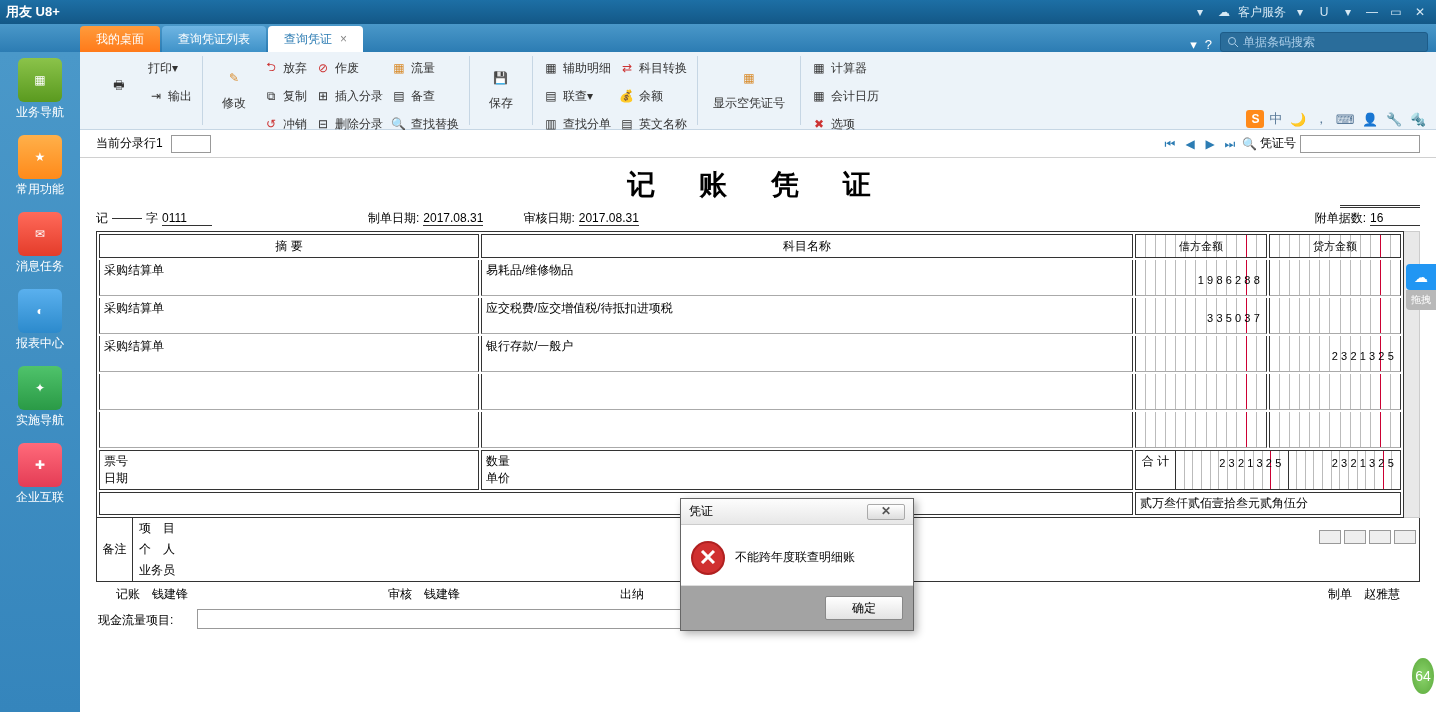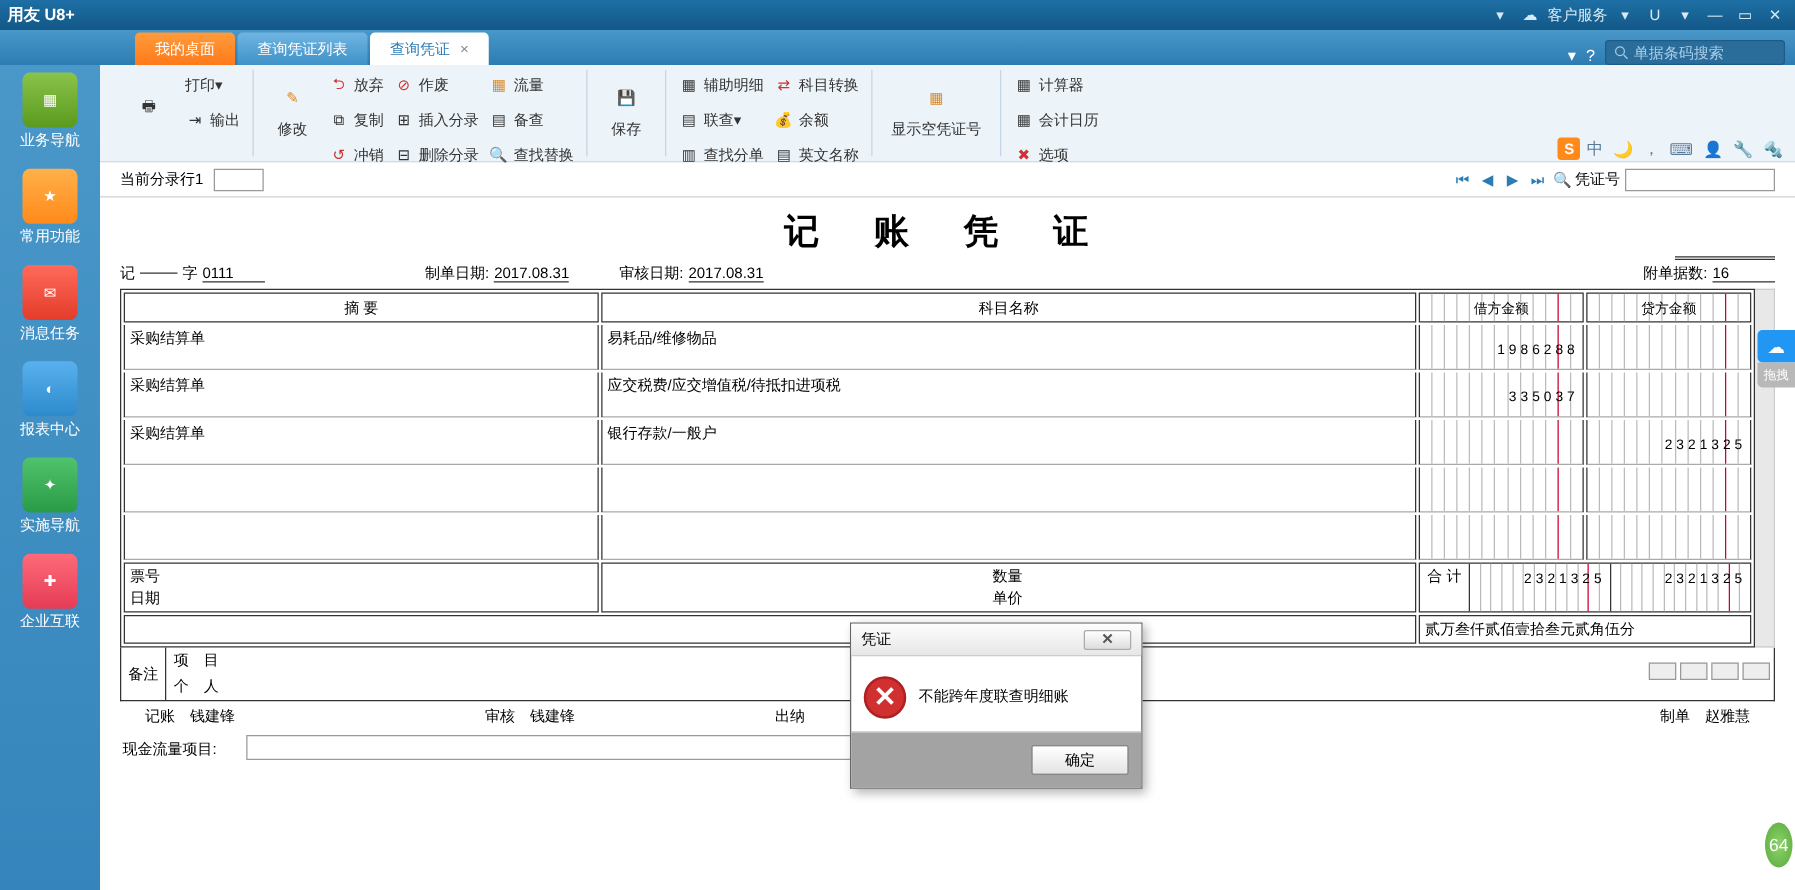--- a/index.html
+++ b/index.html
@@ -4,29 +4,29 @@
 <style>
 *{box-sizing:border-box;margin:0;padding:0;font-family:"Microsoft YaHei","SimSun",sans-serif}
 body{width:1436px;height:712px;overflow:hidden;background:#fff;position:relative}
 
 .titlebar{height:24px;background:linear-gradient(#1d6fa5,#135887);display:flex;align-items:center;color:#fff;font-size:12px;padding:0 6px}
 .titlebar .brand{font-weight:bold;font-size:13px}
 .titlebar .spacer{flex:1}
 .titlebar .corp{color:#d7e9f4}
 .titlebar .tbbtn{width:20px;height:18px;margin-left:4px;display:inline-flex;align-items:center;justify-content:center;color:#d7e9f4}
 
-.tabbar{height:28px;background:linear-gradient(#4a98c9,#2c7cb3);display:flex;align-items:flex-end;padding-left:108px;padding-right:8px}
+.tabbar{height:28px;background:linear-gradient(#4a98c9,#2c7cb3);display:flex;align-items:flex-end;padding-left:80px;padding-right:8px}
 .tab{height:26px;padding:0 16px;font-size:12px;color:#fff;display:flex;align-items:center;border-radius:4px 4px 0 0;margin-right:2px;position:relative}
 .tab.orange{background:linear-gradient(#ff9b3b,#ff7a1a)}
 .tab.blue{background:linear-gradient(#6fb5e3,#3f92c8)}
 .tab.white{background:#fff;color:#2c7cb3}
 .tab .close{margin-left:8px;color:#888}
 .tabbar .spacer{flex:1}
 .tabbar .help{color:#fff;font-size:13px;margin-right:8px}
-.tabbar .search{width:144px;height:20px;background:#2a6d9b;border:1px solid #1d5c89;border-radius:3px;display:flex;align-items:center;color:#a8cce7;font-size:12px;padding:0 6px}
+.tabbar .search{width:208px;height:20px;background:#2a6d9b;border:1px solid #1d5c89;border-radius:3px;display:flex;align-items:center;color:#a8cce7;font-size:12px;padding:0 6px}
 .tabbar .search svg{margin-right:4px}
 
 .main{display:flex;height:660px}
 
 .sidebar{width:80px;background:linear-gradient(#4a98c9,#3585bc);padding-top:6px}
 .sb-item{display:flex;flex-direction:column;align-items:center;color:#fff;font-size:12px;margin-bottom:14px}
 .sb-icon{width:44px;height:44px;border-radius:6px;display:flex;align-items:center;justify-content:center;margin-bottom:2px}
 .sb-green{background:linear-gradient(#8bc34a,#5a9a1f)}
 .sb-orange{background:linear-gradient(#ffb04a,#ff8a1a)}
 .sb-red{background:linear-gradient(#ff6a5a,#e43c2a)}
@@ -317,21 +317,21 @@
         <div style="position:relative">
           <div class="vtitle">记 账 凭 证</div>
         </div>
         <div class="vhdr">
           <div class="group">
             <span>记</span>
             <span class="und" style="min-width:30px"></span>
             <span>字</span>
             <span class="und">0111</span>
           </div>
-          <div class="group" style="margin-left:88px">
+          <div class="group" style="margin-left:116px">
             <span>制单日期:</span>
             <span class="und">2017.08.31</span>
           </div>
           <div class="group">
             <span>审核日期:</span>
             <span class="und">2017.08.31</span>
           </div>
           <div class="atts">
             <div class="vhdr-line"></div>
             <span>附单据数:</span>
@@ -567,21 +567,21 @@
                       <span></span>
                       <span></span>
                       <span></span>
                       <span></span>
                       <span></span>
                     </div>
                   </td>
           </tr>
           <tr class="total-row">
             <td><span>票号</span><br><span>日期</span></td>
-            <td style="text-align:center;padding-right:6px"><span>数量</span><br><span>单价</span></td>
+            <td style="text-align:left;padding-right:6px"><span>数量</span><br><span>单价</span></td>
             <td colspan="2" style="padding:0">
               <div style="display:flex;height:100%">
                 <div style="width:40px;border-right:1px solid #333;text-align:center;padding-top:2px">合 计</div>
                 <div class="amount-cell" style="flex:1;border-right:1px solid #333">
                         <div class="grid-bg">
                           <span></span>
                           <span></span>
                           <span></span>
                           <span></span>
                           <span></span>
@@ -624,20 +624,21 @@
         </tbody>
             </table>
         <div class="vscroll"></div>
         </div>
 
         <div class="footer-block">
           <div class="left">备注</div>
           <div class="rows">
             <div>项　目</div>
             <div>个　人</div>
+            <div>业务员</div>
           </div>
         </div>
         <div class="mini-icons">
             <span></span>
             <span></span>
             <span></span>
             <span></span>
           </div>
 
         <div class="sign-row">

